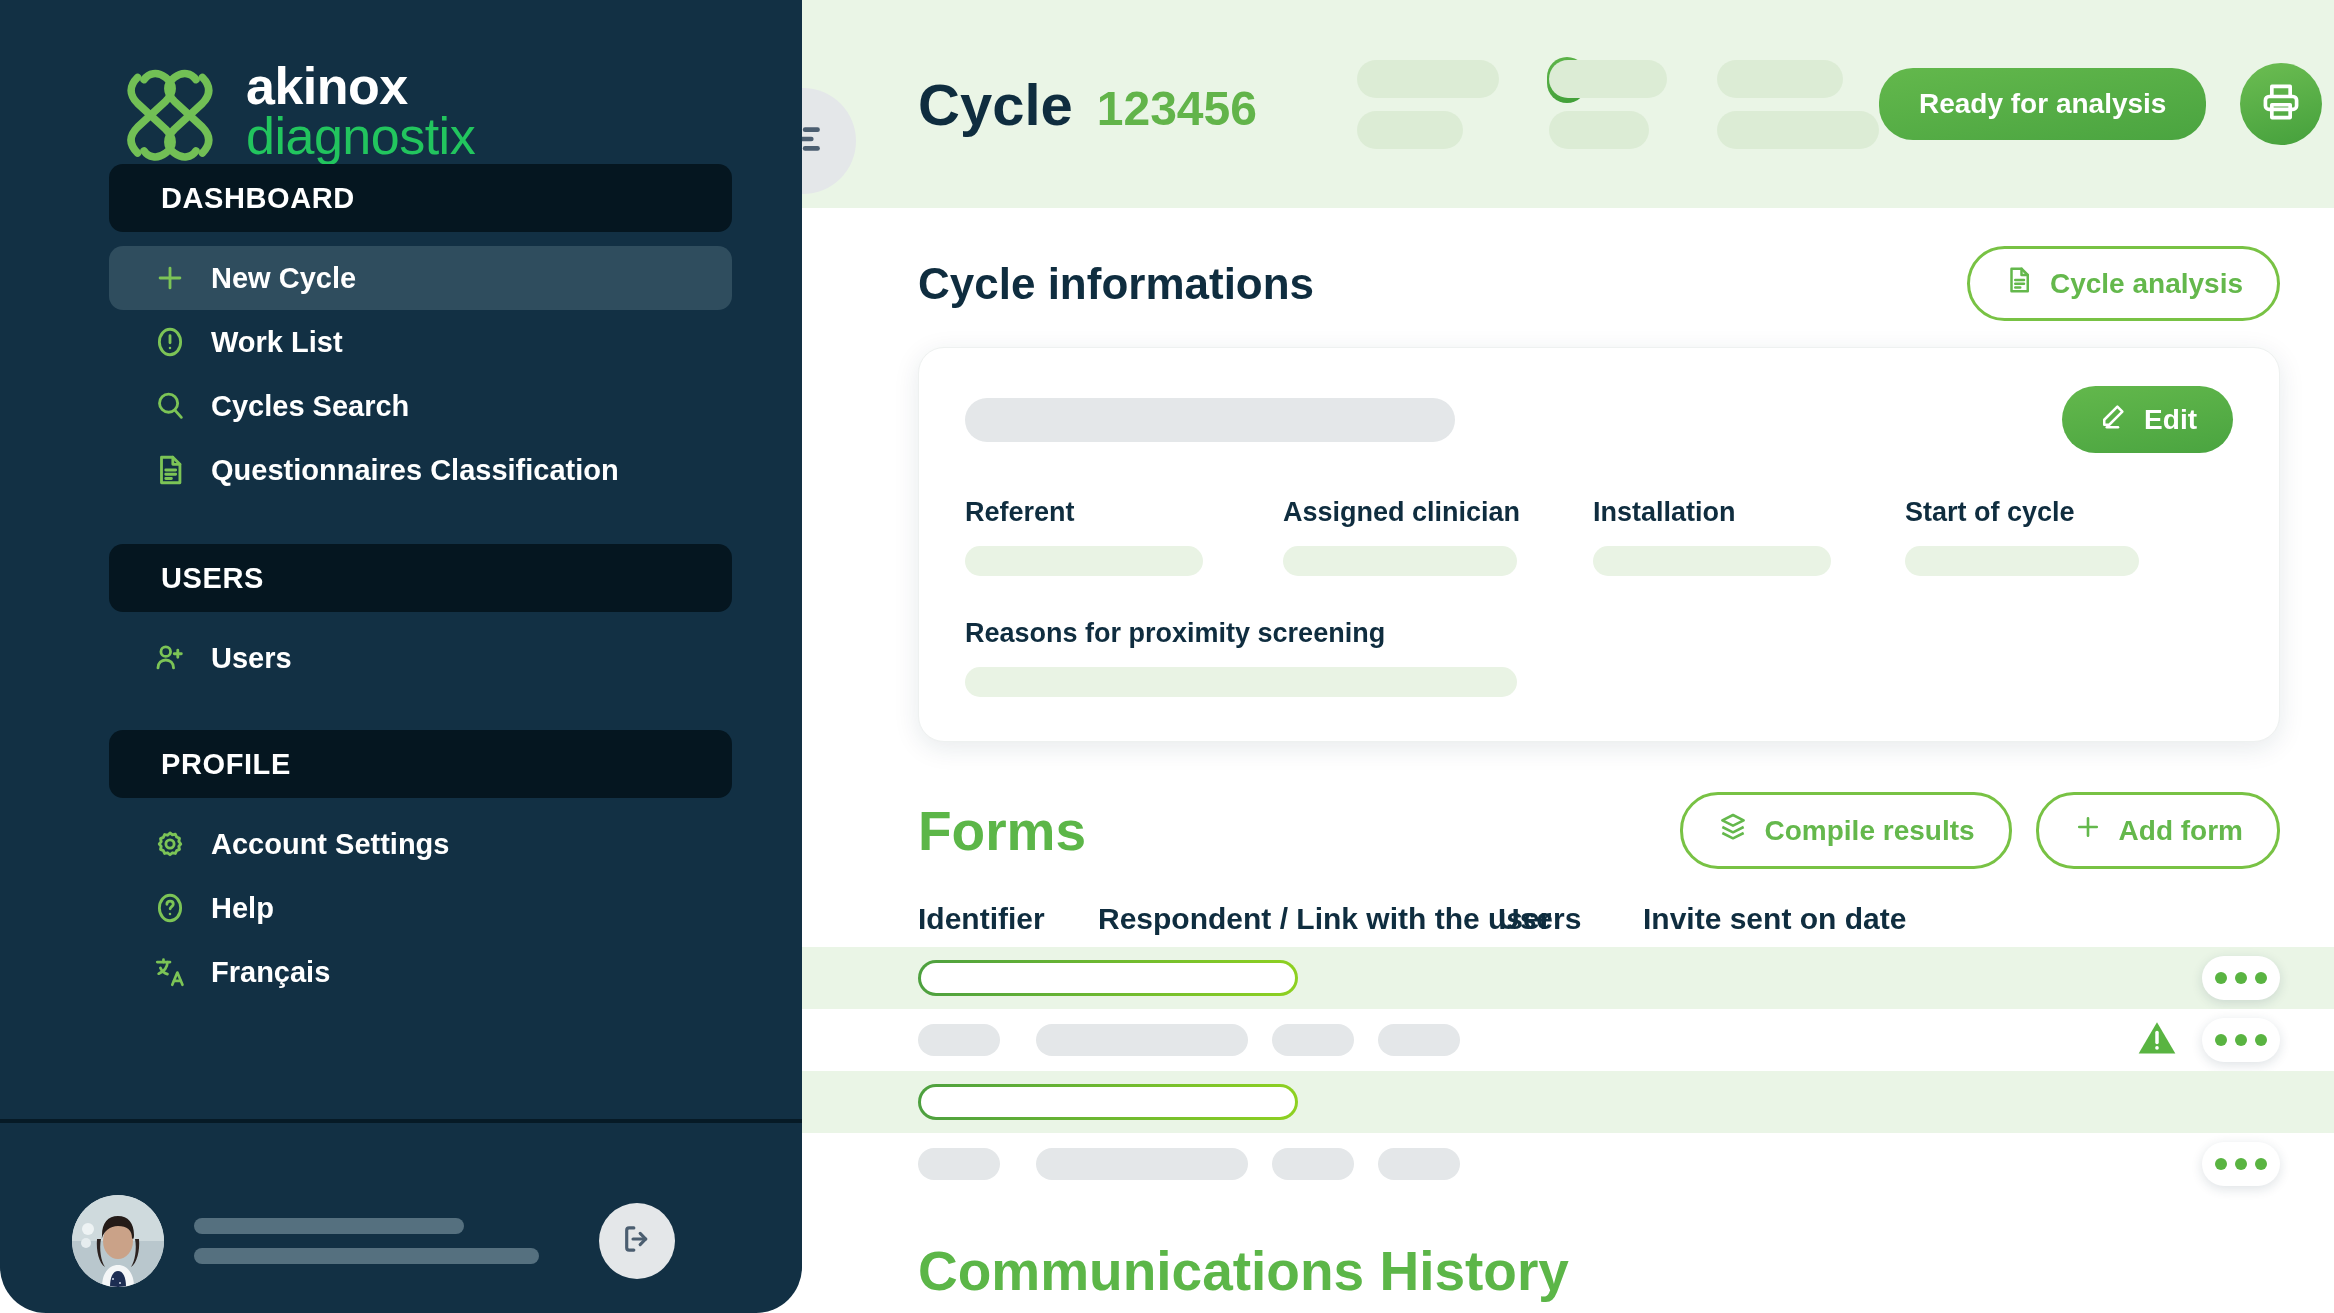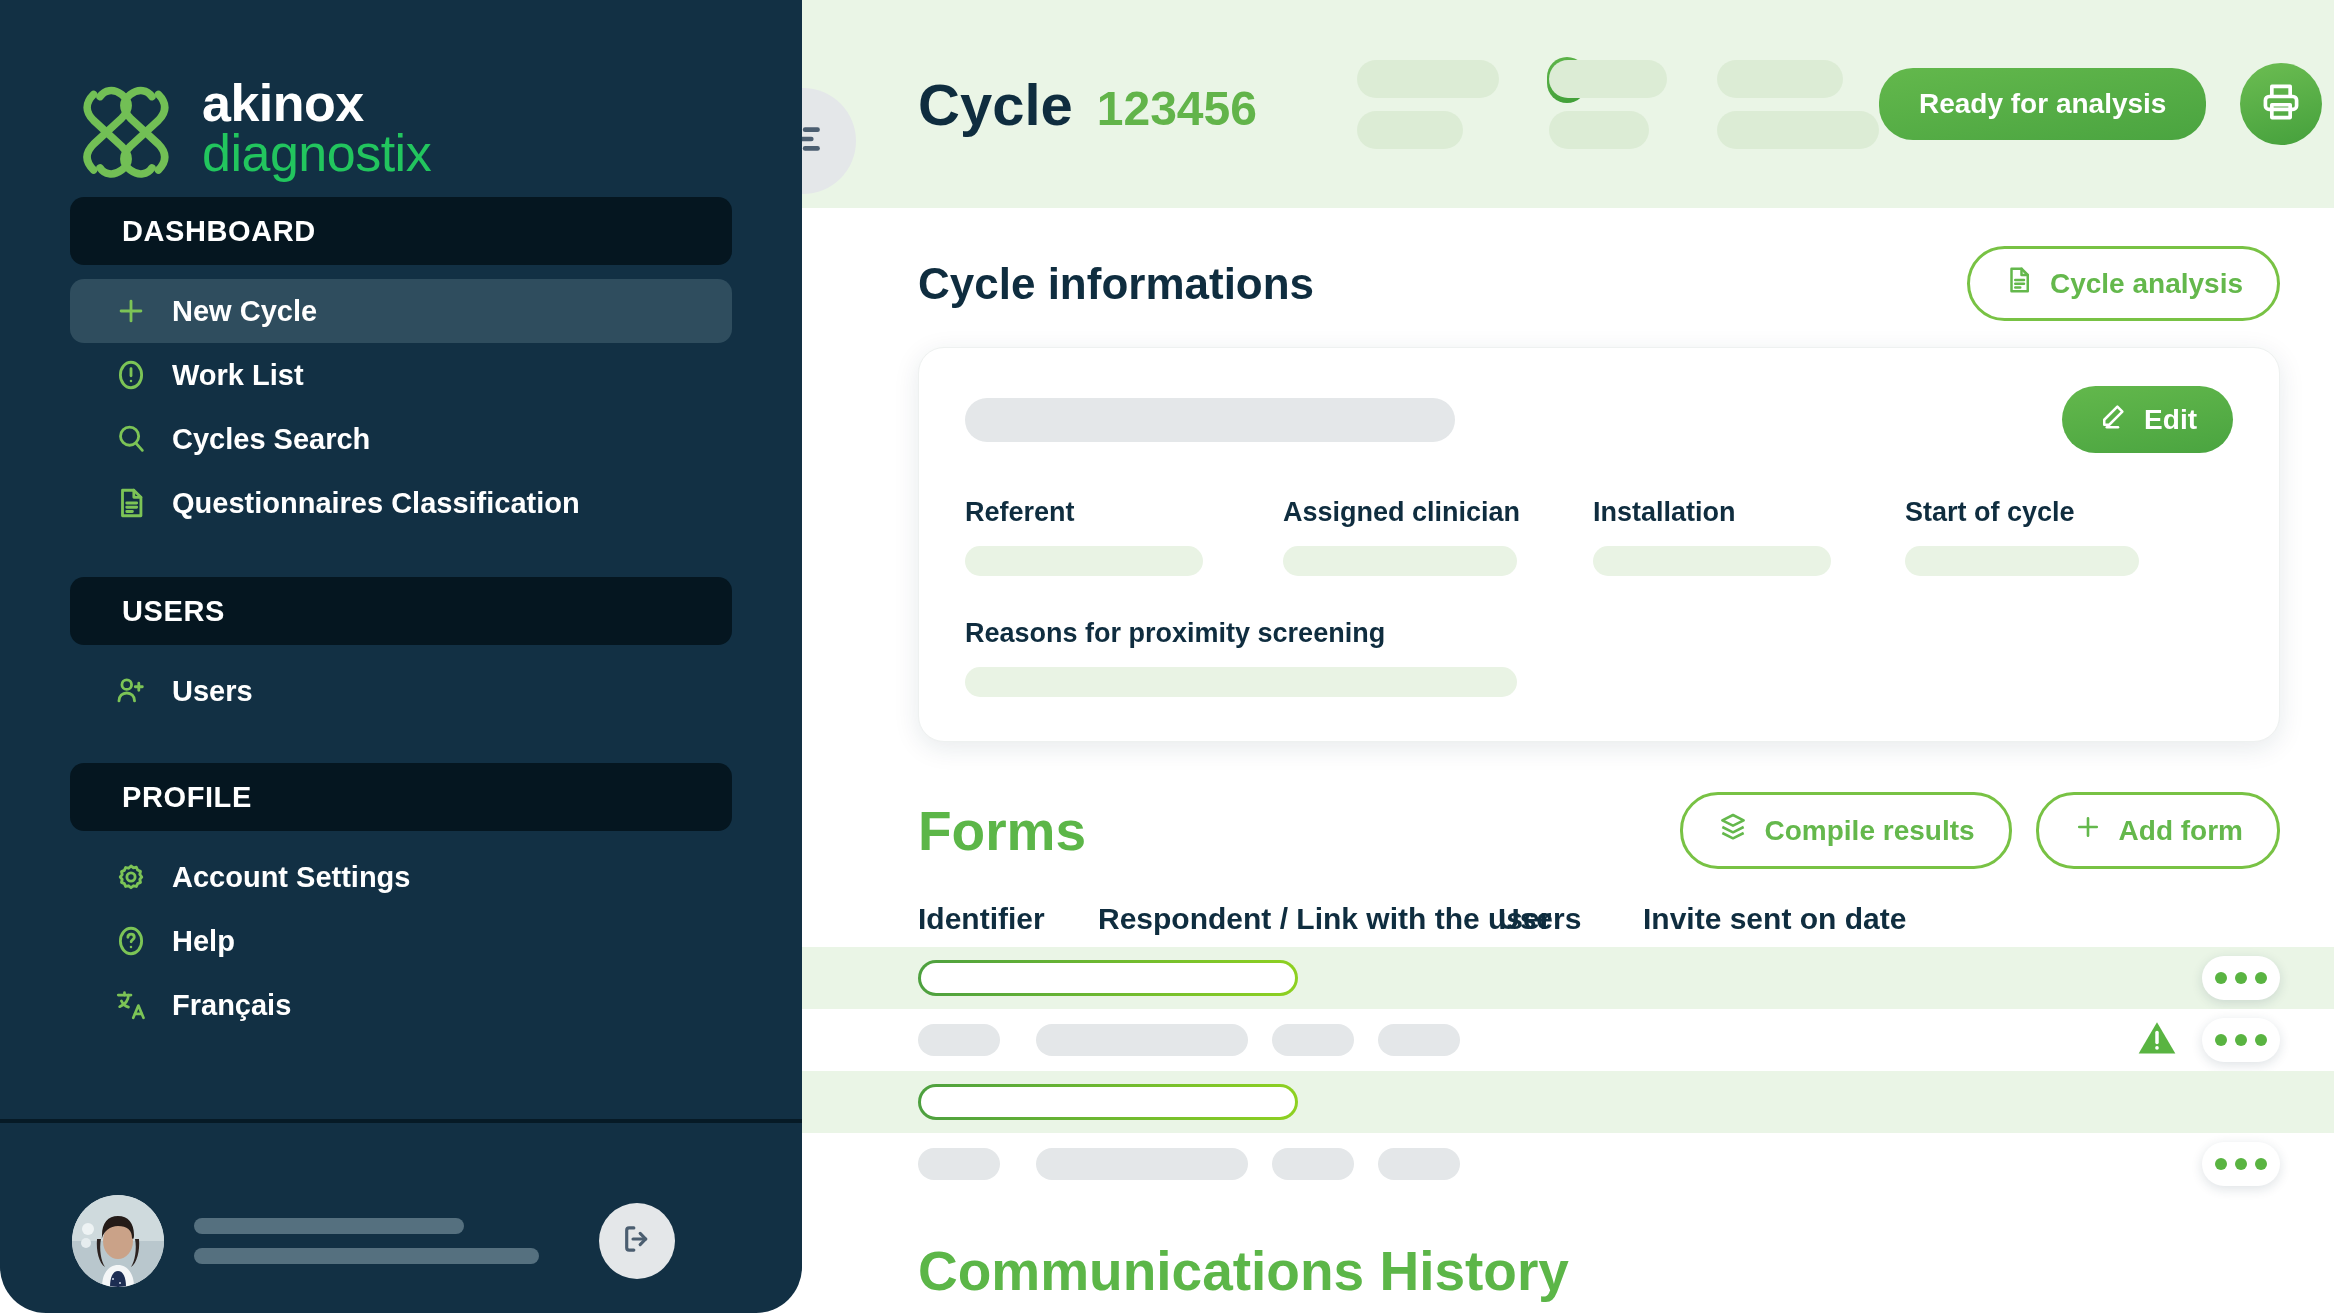--- a/index.html
+++ b/index.html
@@ -15,32 +15,33 @@
   .sidebar {
     position:absolute; left:0; top:0; width:802px; height:1313px;
     background:#123044;
     border-radius:0 0 46px 46px;
     display:flex; flex-direction:column;
     z-index:5;
   }
   .brand {
     display:flex; align-items:center; gap:22px;
     padding:60px 0 0 72px;
-    height:197px;
+    height:164px;
+    margin-left:44px;
   }
   .brand-logo { width:108px; height:108px; flex:none; }
   .brand-words { display:flex; flex-direction:column; line-height:0.96; }
   .brand-top {
     color:#ffffff; font-size:52px; font-weight:700; letter-spacing:-0.5px;
   }
   .brand-bottom {
     color:#22c55e; font-size:52px; font-weight:400; letter-spacing:-0.5px;
   }
 
-  .nav { padding:0 70px; flex:1 1 auto; }
+  .nav { padding:0 70px; flex:1 1 auto;margin-left:39px; }
   .nav-section {
     background:#051620;
     border-radius:14px;
     height:68px;
     display:flex; align-items:center;
     padding-left:52px;
     margin-bottom:14px;
     color:#ffffff; font-size:29px; font-weight:700; letter-spacing:0.6px;
   }
   .nav-section.sec-users { margin-top:42px; }

